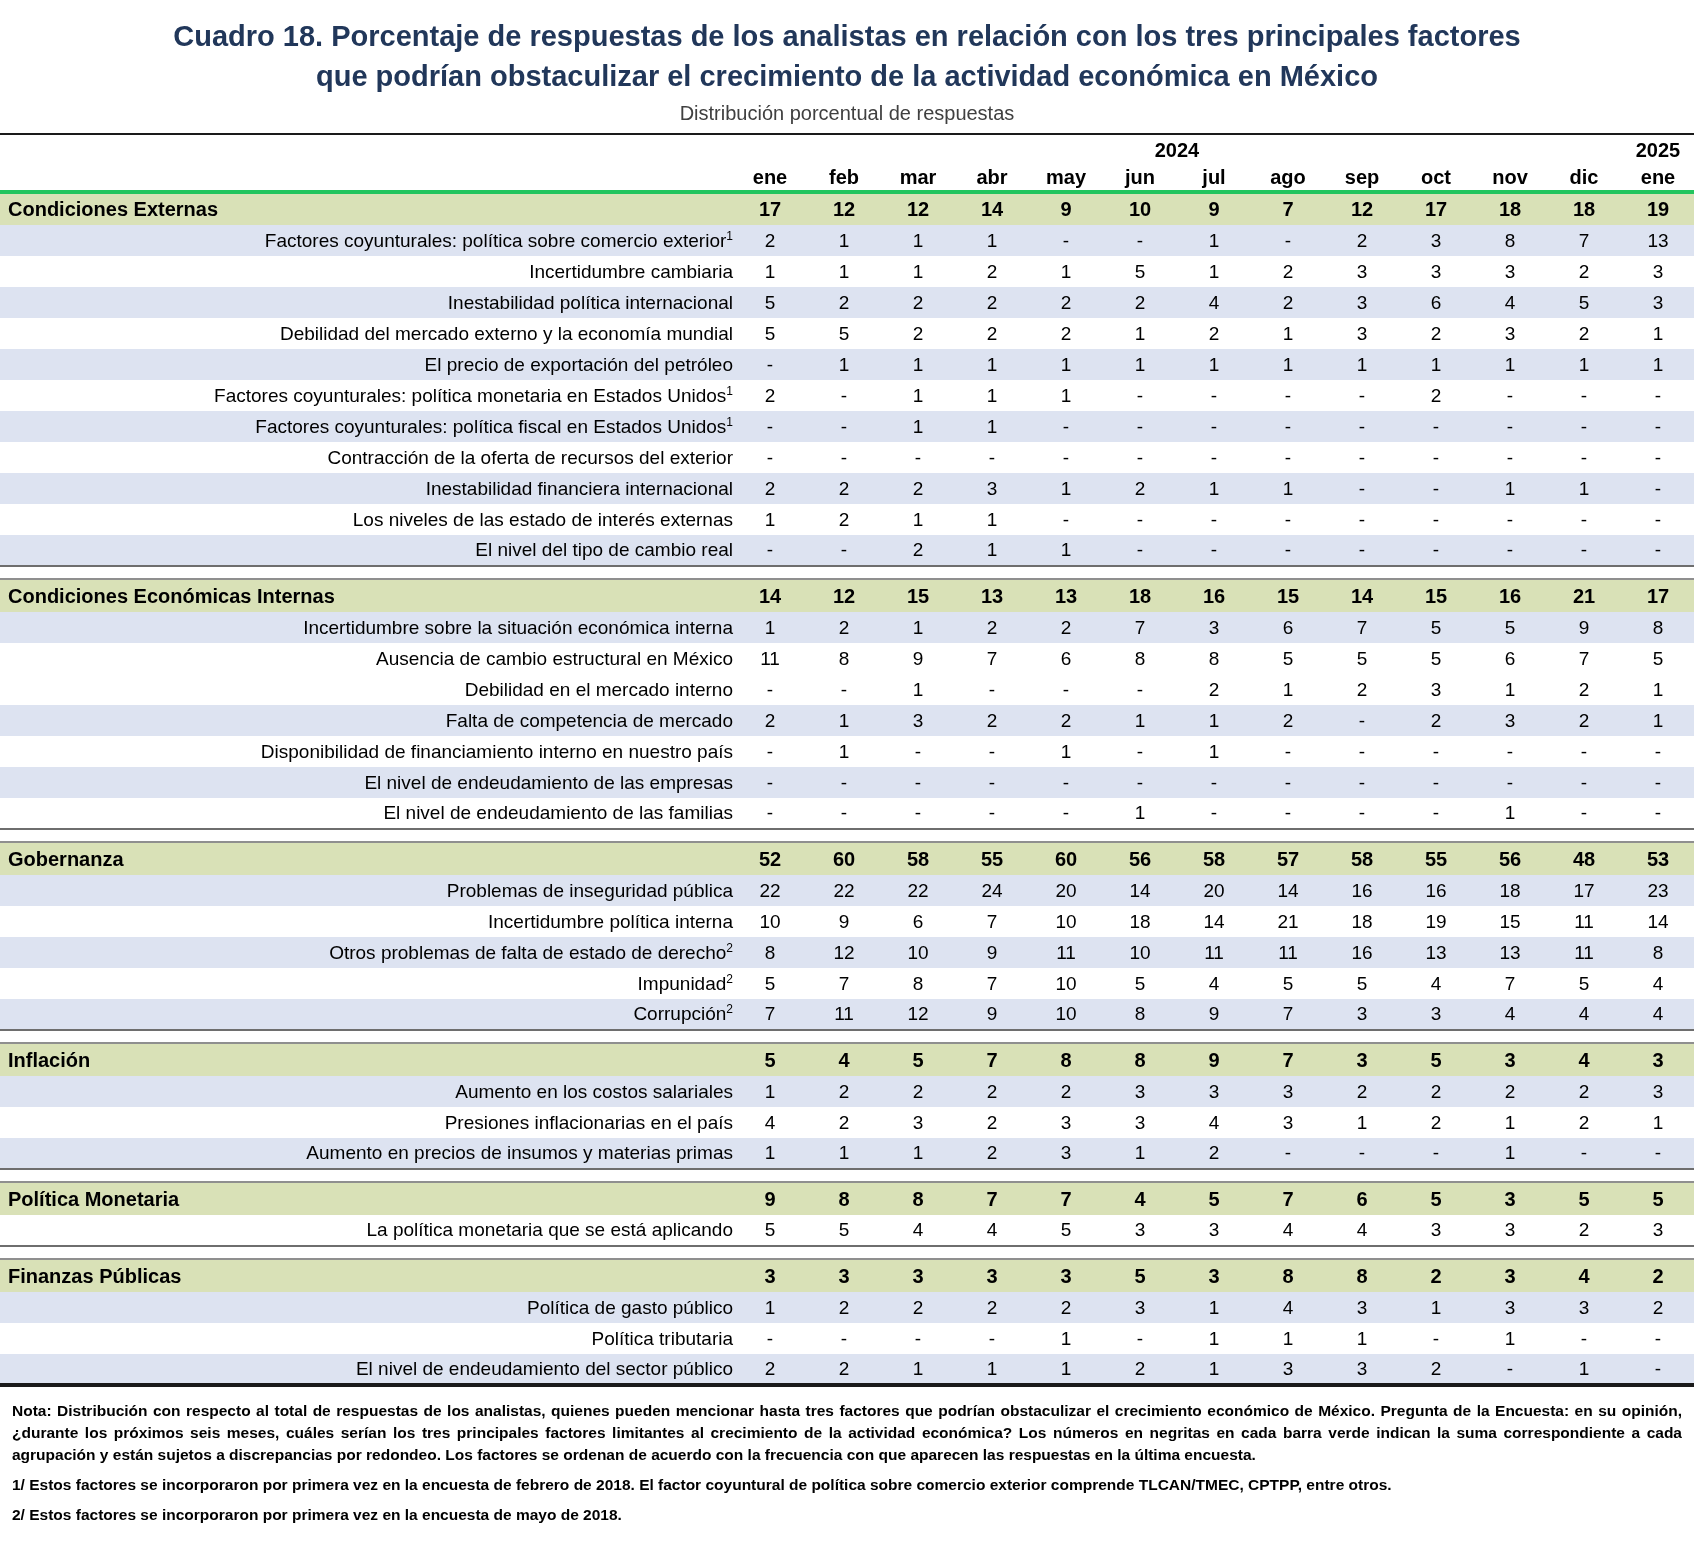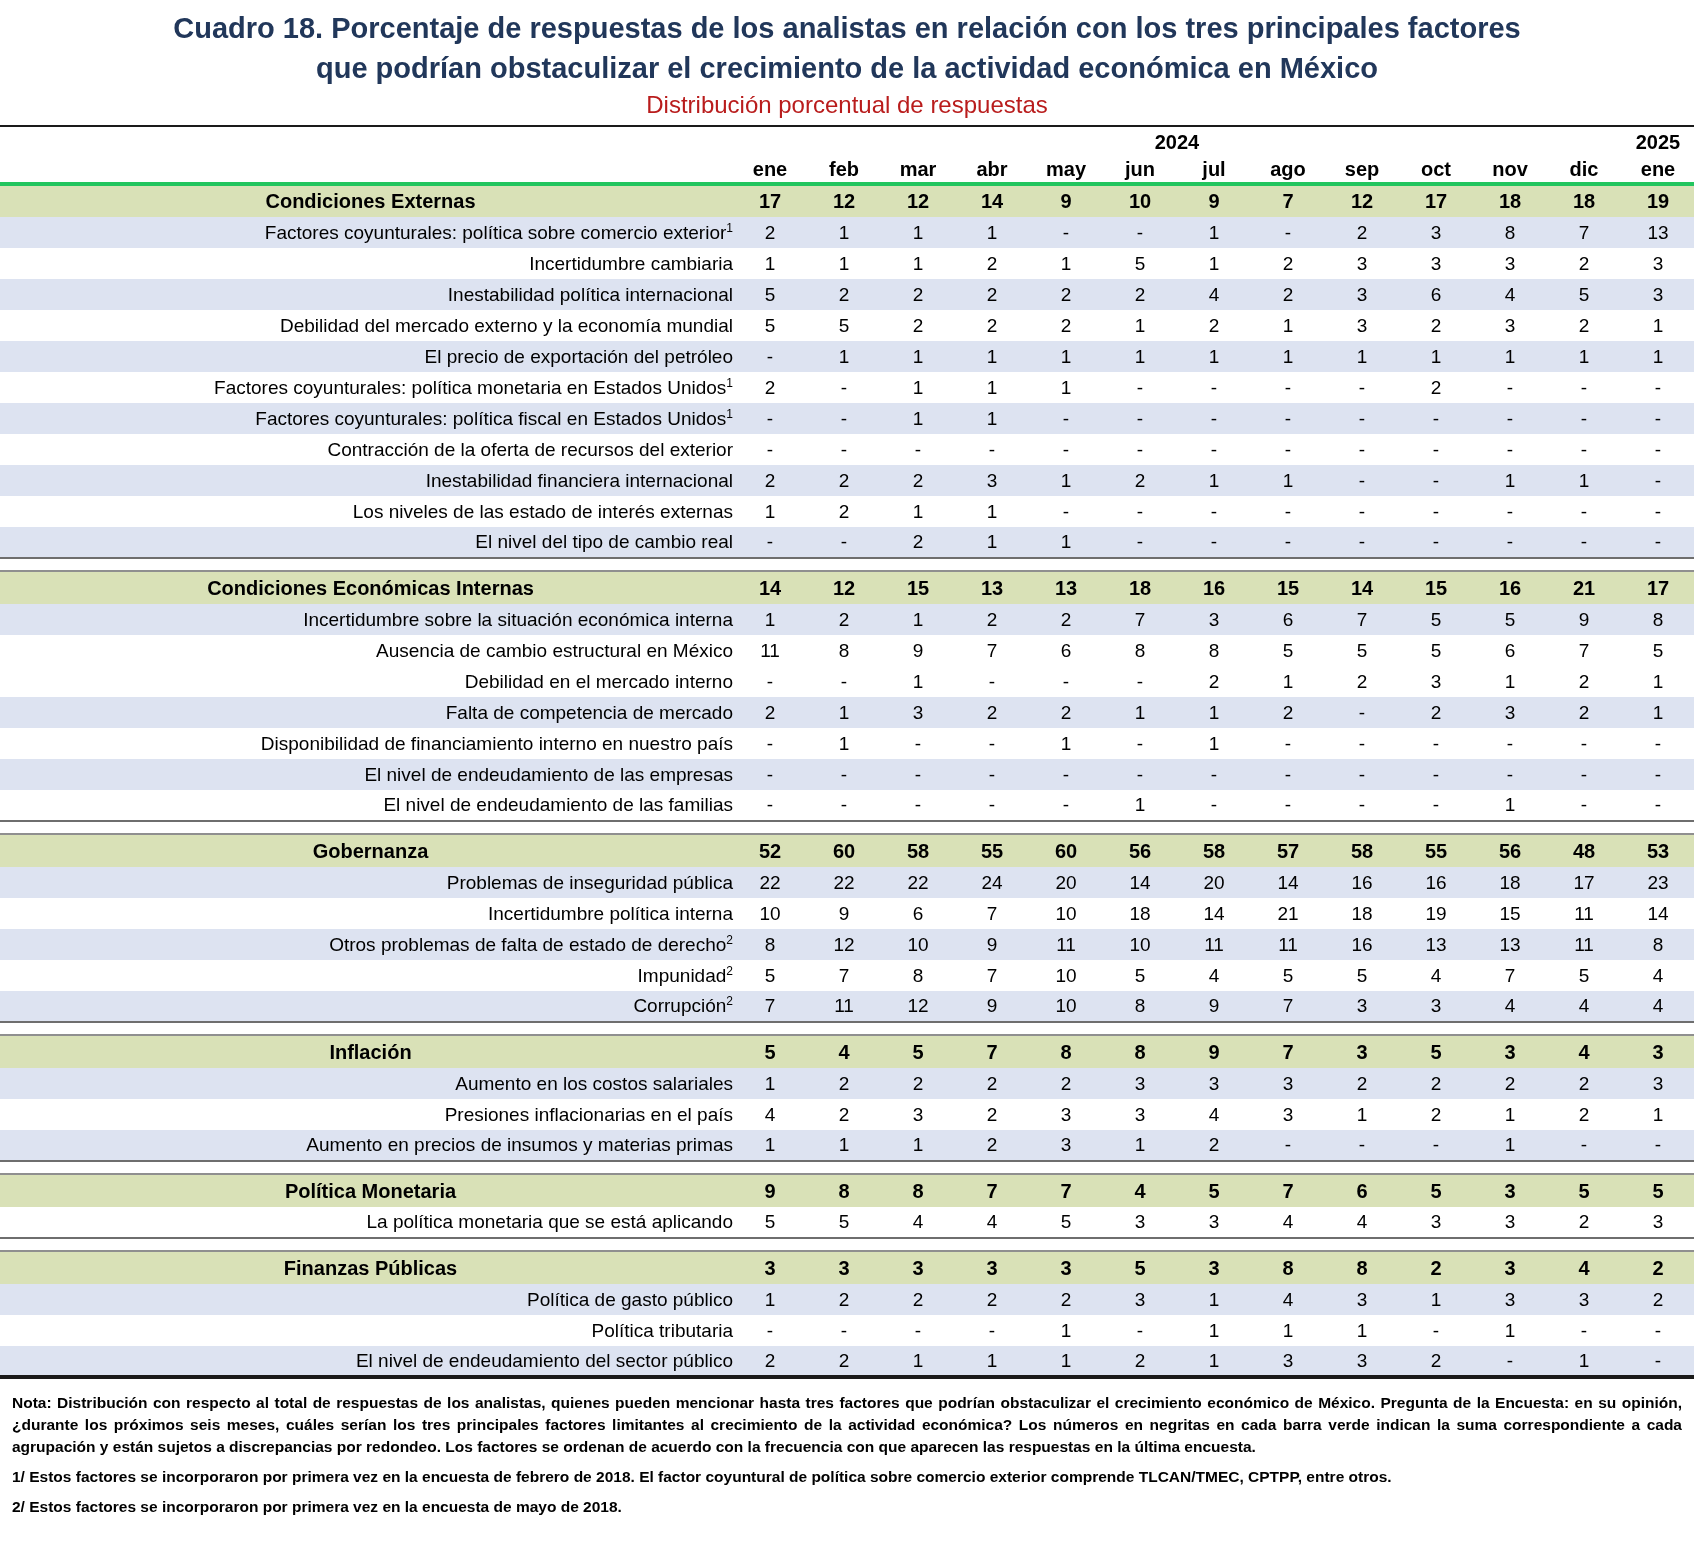--- a/index.html
+++ b/index.html
@@ -3,34 +3,34 @@
 <meta charset="utf-8">
 <style>
   * { box-sizing: border-box; }
   html,body { margin:0; padding:0; background:#ffffff; }
   body {
     width:1694px; height:1546px;
     font-family:"Liberation Sans", sans-serif;
     color:#000000;
     overflow:hidden;
   }
-  .page { width:1694px; height:1546px; padding-top:6px; }
+  .page { width:1694px; height:1546px; padding-top:14px; }
 
   .title {
     text-align:center;
     color:#21375a;
     font-weight:bold;
     font-size:29px;
     line-height:40px;
     margin:2px 0 0 0;
   }
   .subtitle {
     text-align:center;
-    color:#b91c1c;
-    font-size:24px;
+    color:#404040;
+    font-size:20px;
     line-height:32px;
     margin:1px 0 4px 0;
     font-weight:normal;
   }
 
   table.tbl {
     width:100%;
     border-collapse:collapse;
     table-layout:fixed;
     border-top:2px solid #1a1a1a;
@@ -45,21 +45,21 @@
 
   tbody td { height:31px; vertical-align:middle; font-size:19px; padding:0; }
 
   tr.sec td {
     background:#d9e1b7;
     font-weight:bold;
     font-size:20px;
     border-top:2px solid #8f8f8f;
     height:33px;
   }
-  td.seclbl { text-align:center; padding-left:8px; }
+  td.seclbl { text-align:left; padding-left:8px; }
 
   tr.data td { background:#ffffff; }
   tr.data.alt td { background:#dde3f1; }
   td.lblcell { text-align:right; padding-left:30px; white-space:nowrap; }
   td.num { text-align:center; }
 
   sup { font-size:12px; line-height:0; }
 
   tr.sepr td {
     height:13px;

